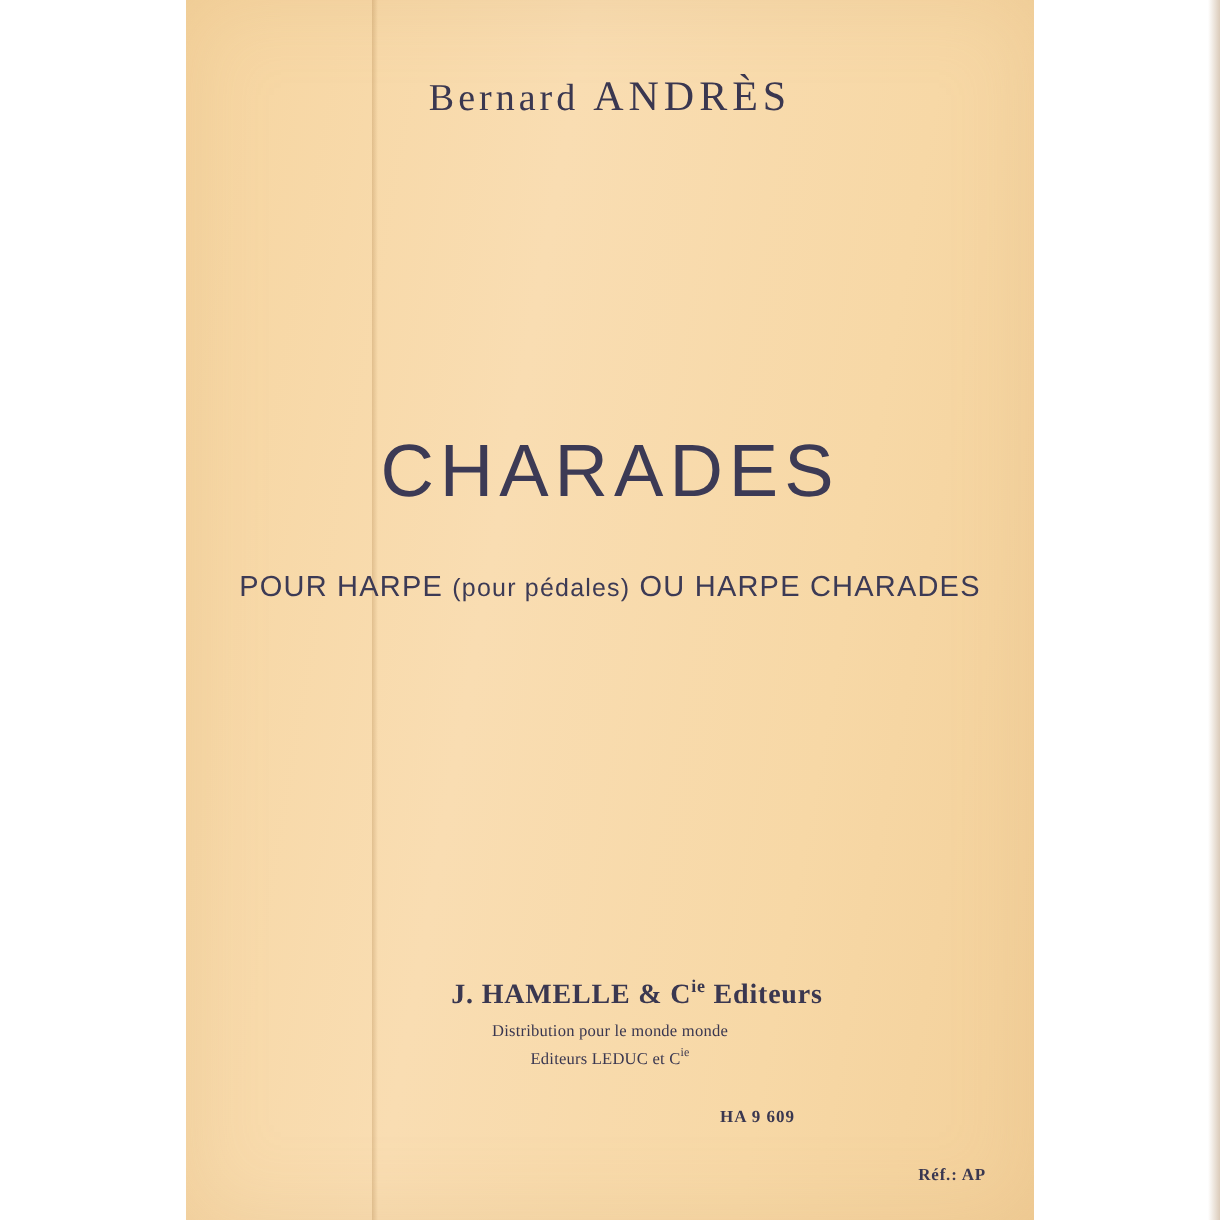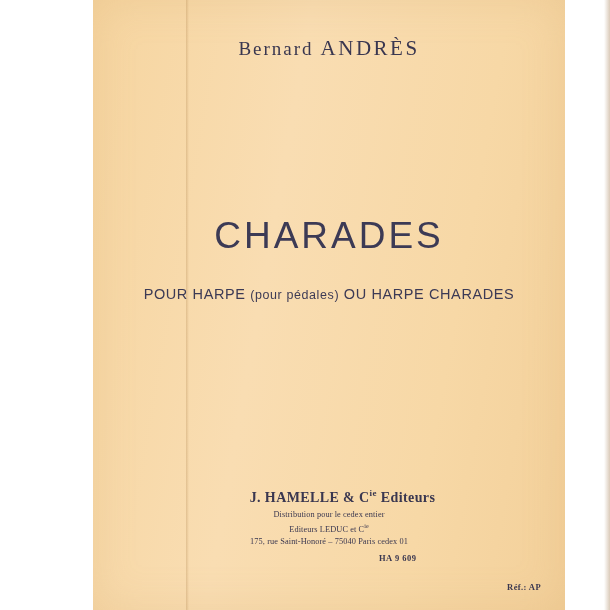--- a/index.html
+++ b/index.html
@@ -17,21 +17,21 @@
     position: relative;
     width: 610px;
     height: 610px;
     background: #ffffff;
     box-sizing: border-box;
   }
   .cover {
     position: absolute;
     left: 93px;
     top: 0px;
-    width: 472px;
+    width: 424px;
     height: 610px;
     background: #f7d9a9;
     background-image: linear-gradient(100deg, #f6d5a0 0%, #f9ddb2 38%, #f7d8a6 72%, #f3d09a 100%);
     box-shadow: inset 0 0 40px rgba(215,170,110,0.25);
   }
   .edge-left {
     position: absolute;
     left: 93px;
     top: 0;
     width: 3px;
@@ -117,21 +117,21 @@
     color: #3a3750;
     margin-top: 4px;
     letter-spacing: 0.1px;
   }
   .publisher-line sup {
     font-size: 6px;
     vertical-align: super;
   }
   .plate {
     position: absolute;
-    left: 286px;
+    left: 267px;
     top: 553px;
     font-family: "Liberation Serif", serif;
     font-size: 8.5px;
     font-weight: bold;
     letter-spacing: 0.5px;
     color: #3a3750;
   }
   .ref {
     position: absolute;
     right: 24px;
@@ -160,23 +160,22 @@
     <div class="title">CHARADES</div>
 
     <div class="subtitle">
       <span>POUR HARPE </span><span class="small">(pour pédales)</span><span> OU HARPE CHARADES</span>
     </div>
 
     <div class="publisher">
       <div class="publisher-name">
         <span>J. HAMELLE &amp; C</span><sup>ie</sup><span> Editeurs</span>
       </div>
-      <div class="publisher-line">Distribution pour le cedex entier</div>
+      <div class="publisher-line">Distribution pour le monde monde</div>
       <div class="publisher-line">
         <span>Editeurs LEDUC et C</span><sup>ie</sup>
       </div>
-      <div class="publisher-line">175, rue Saint-Honoré – 75040 Paris cedex 01</div>
     </div>
 
     <div class="plate">HA 9 609</div>
     <div class="ref">Réf.: AP</div>
   </div>
 </div>
 
 </body></html>

